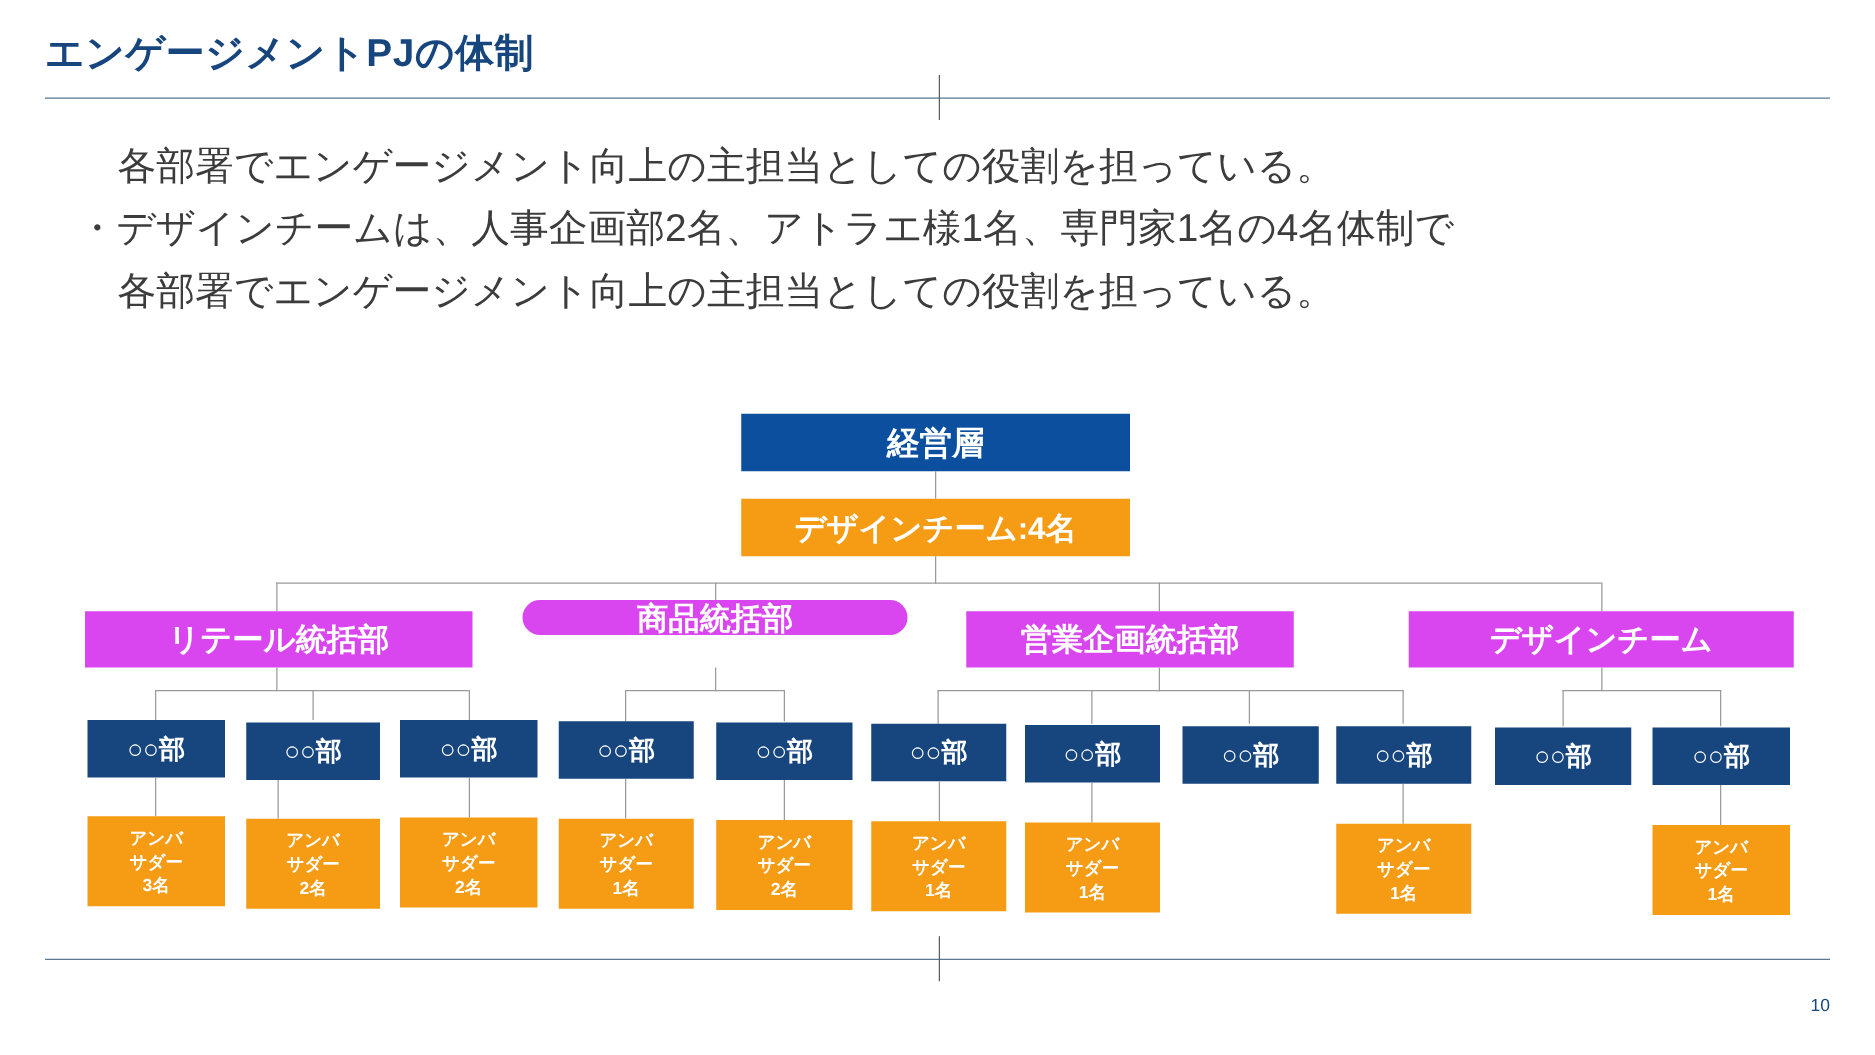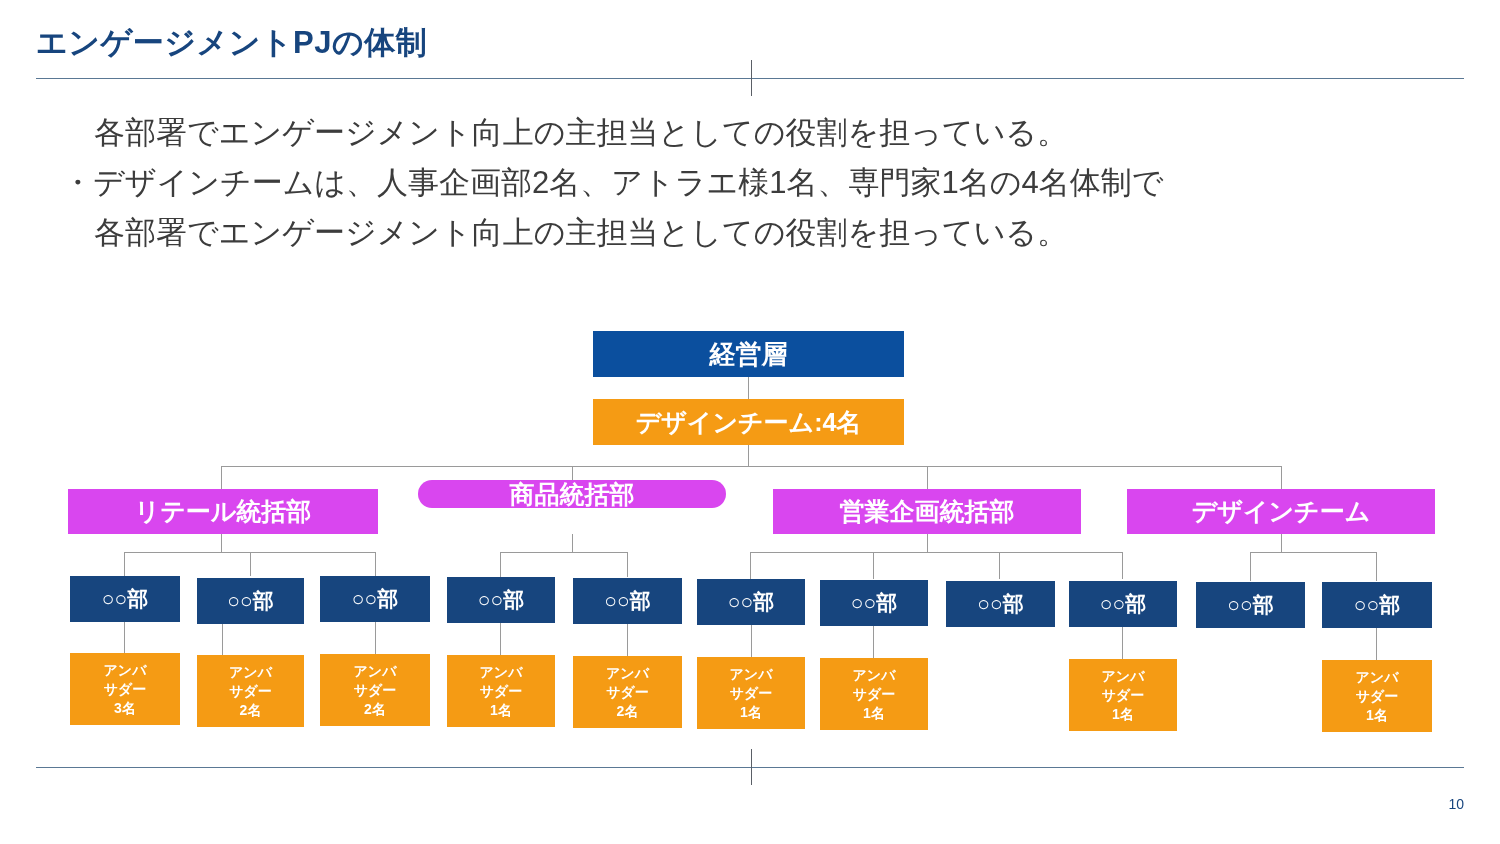--- a/index.html
+++ b/index.html
@@ -163,21 +163,21 @@
   <div class="conn conn-v" style="left:572px; top:466px; height:23px;"></div>
   <div class="conn conn-v" style="left:927px; top:466px; height:23px;"></div>
   <div class="conn conn-v" style="left:1281px; top:466px; height:23px;"></div>
 
   <div class="node node-division" style="left:68px; top:489px; width:310px; height:45px;">
     <span>リテール統括部</span>
   </div>
   <div class="node node-division" style="left:418px; top:480px; width:308px; height:28px;border-radius:22px;">
     <span>商品統括部</span>
   </div>
-  <div class="node node-division" style="left:773px; top:489px; width:308px; height:45px;">
+  <div class="node node-division" style="left:773px; top:489px; width:262px; height:45px;">
     <span>営業企画統括部</span>
   </div>
   <div class="node node-division" style="left:1127px; top:489px; width:308px; height:45px;">
     <span>デザインチーム</span>
   </div>
 
   <div class="conn conn-v" style="left:221px; top:534px; height:19px;"></div>
   <div class="conn conn-h" style="left:124px; top:552px; width:251px;"></div>
   <div class="conn conn-v" style="left:124px; top:552px; height:24px;"></div>
   <div class="conn conn-v" style="left:250px; top:552px; height:24px;"></div>

